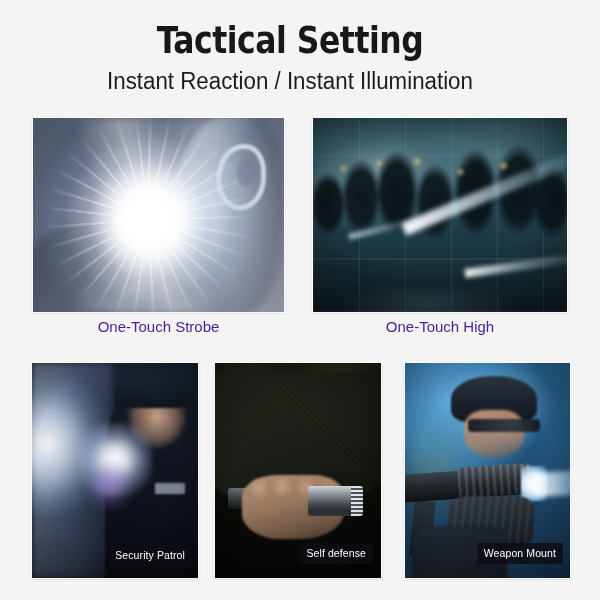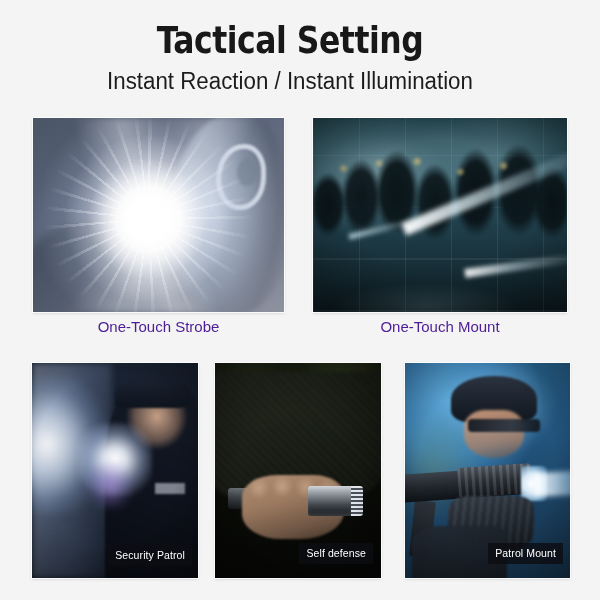--- a/index.html
+++ b/index.html
@@ -418,21 +418,21 @@
     <div class="layer grid"></div>
     <div class="layer haze"></div>
     <div class="layer squad"></div>
     <div class="layer hands"></div>
     <div class="beamA"></div>
     <div class="beamB"></div>
     <div class="beamC"></div>
     <div class="layer floor"></div>
     <div class="layer vig"></div>
   </div>
-  <div class="caption" style="left:313px; top:318px; width:254px;">One-Touch Mount</div>
+  <div class="caption" style="left:313px; top:318px; width:254px;">One-Touch High</div>
 
   <div class="panel" id="p3">
     <div class="layer bg"></div>
     <div class="wall"></div>
     <div class="guard"></div>
     <div class="cap"></div>
     <div class="badge"></div>
     <div class="glowL"></div>
     <div class="glowM"></div>
     <div class="violet"></div>
@@ -459,16 +459,16 @@
     <div class="face"></div>
     <div class="goggles"></div>
     <div class="mag"></div>
     <div class="rifle"></div>
     <div class="light"></div>
     <div class="lens"></div>
     <div class="beam"></div>
     <div class="glove"></div>
     <div class="forearm"></div>
     <div class="layer vig"></div>
-    <div class="chip" style="right:7px; bottom:14px;">Patrol Mount</div>
+    <div class="chip" style="right:7px; bottom:14px;">Weapon Mount</div>
   </div>
 
 </div>
 
 </body></html>

